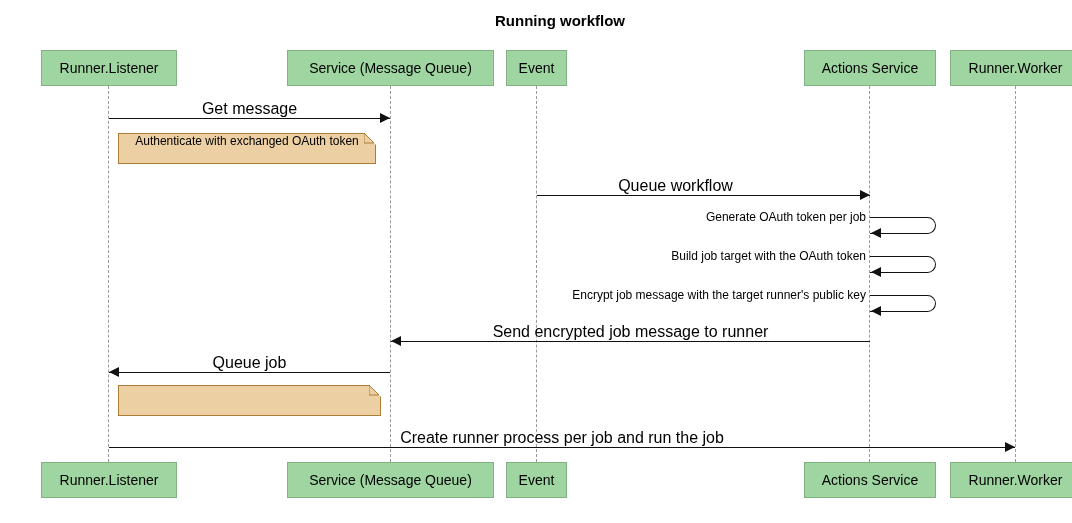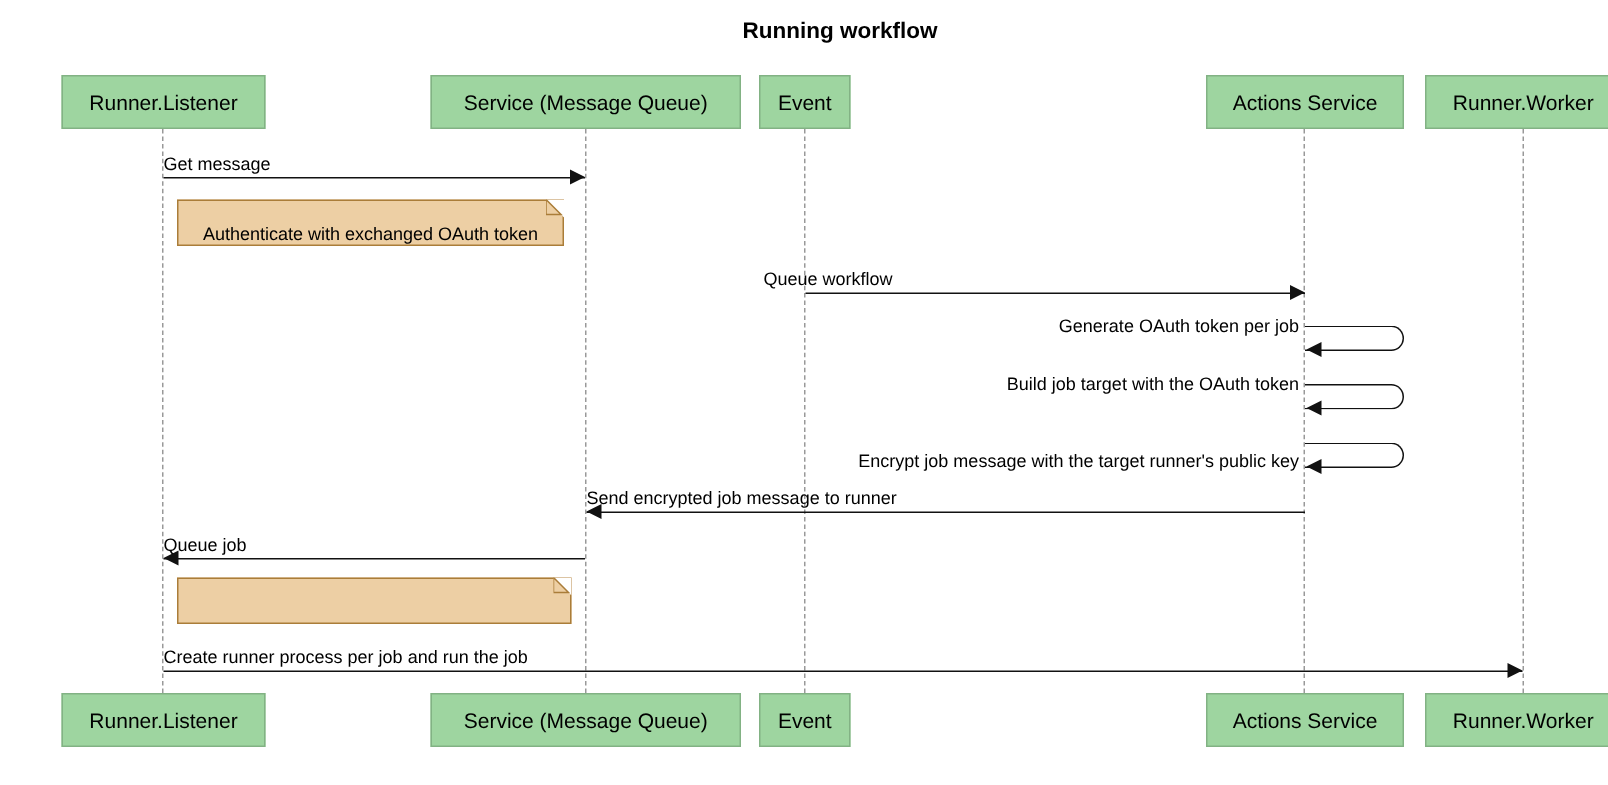--- a/index.html
+++ b/index.html
@@ -23,40 +23,40 @@
     border-left:1px dashed var(--c-lifeline);
   }
   .actor {
     position:absolute; height:36px; box-sizing:border-box;
     background:var(--c-actor-fill); border:1px solid var(--c-actor-border);
     border-radius:0; display:flex; align-items:center; justify-content:center;
     font-size:14px; white-space:nowrap;
   }
   .msg-line { position:absolute; height:0; border-top:1.5px solid var(--c-arrow); }
   .msg-label {
-    position:absolute; height:14px; line-height:14px; font-size:12px;
-    white-space:nowrap;
+    position:absolute; height:14px; line-height:14px; font-size:16px;
+    text-align:center; white-space:nowrap;
   }
   .ah { position:absolute; width:0; height:0;
     border-top:5px solid transparent; border-bottom:5px solid transparent; }
   .ah-r { border-left:10px solid var(--c-arrow); }
   .ah-l { border-right:10px solid var(--c-arrow); }
   .self-loop {
     position:absolute; box-sizing:border-box; width:66px; height:17px;
     border:1.5px solid var(--c-arrow); border-left:none;
     border-radius:0 9px 9px 0;
   }
   .self-label {
     position:absolute; left:0; width:842px; text-align:right;
     font-size:12px; height:14px; line-height:14px; white-space:nowrap;
   }
   .note {
     position:absolute; box-sizing:border-box;
     background:var(--c-note-fill); border:1px solid var(--c-note-border);
-    font-size:12px; display:flex; align-items:flex-end; justify-content:center;
+    font-size:12px; display:flex; align-items:flex-start; justify-content:center;
     white-space:nowrap;
   }
   .fold { position:absolute; top:-1px; right:-1px; display:block; }
 </style>
 </head>
 <body>
 
 <div class="diagram">
 
   <div class="title">Running workflow</div>
@@ -109,21 +109,21 @@
     <span class="ah ah-l" style="left:847px;top:228px"></span>
   </div>
 
   <div>
     <div class="self-label" style="top:249px">Build job target with the OAuth token</div>
     <div class="self-loop" style="left:846px;top:256px"></div>
     <span class="ah ah-l" style="left:847px;top:267px"></span>
   </div>
 
   <div>
-    <div class="self-label" style="top:300px">Encrypt job message with the target runner's public key</div>
+    <div class="self-label" style="top:288px">Encrypt job message with the target runner's public key</div>
     <div class="self-loop" style="left:846px;top:295px"></div>
     <span class="ah ah-l" style="left:847px;top:306px"></span>
   </div>
 
   <div>
     <div class="msg-label" style="left:367px;top:325px;width:479px">Send encrypted job message to runner</div>
     <div class="msg-line" style="left:367px;top:341px;width:479px"></div>
     <span class="ah ah-l" style="left:367px;top:336px"></span>
   </div>
 

